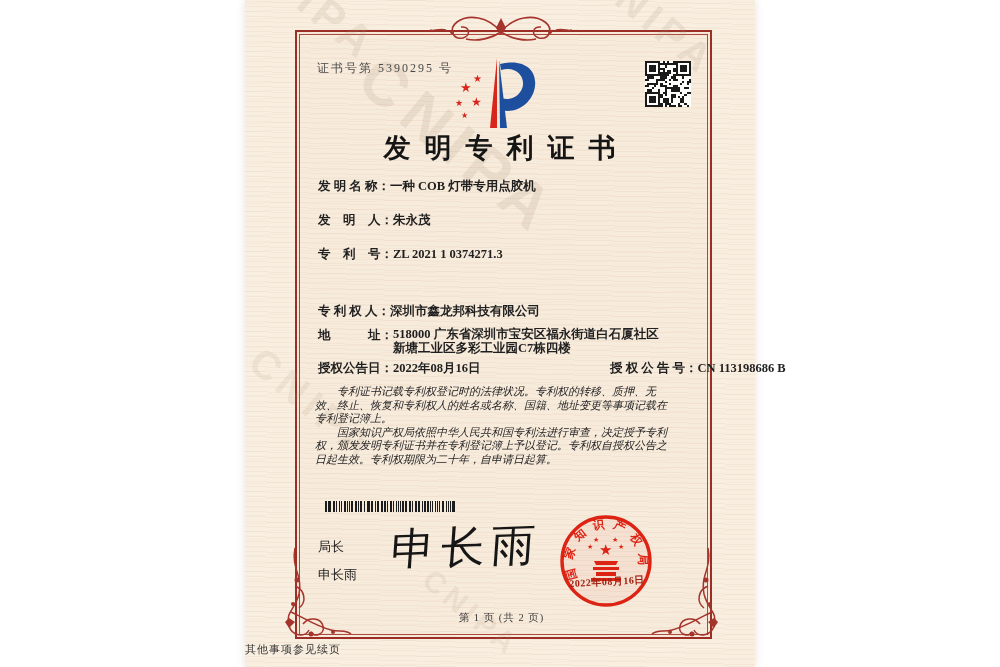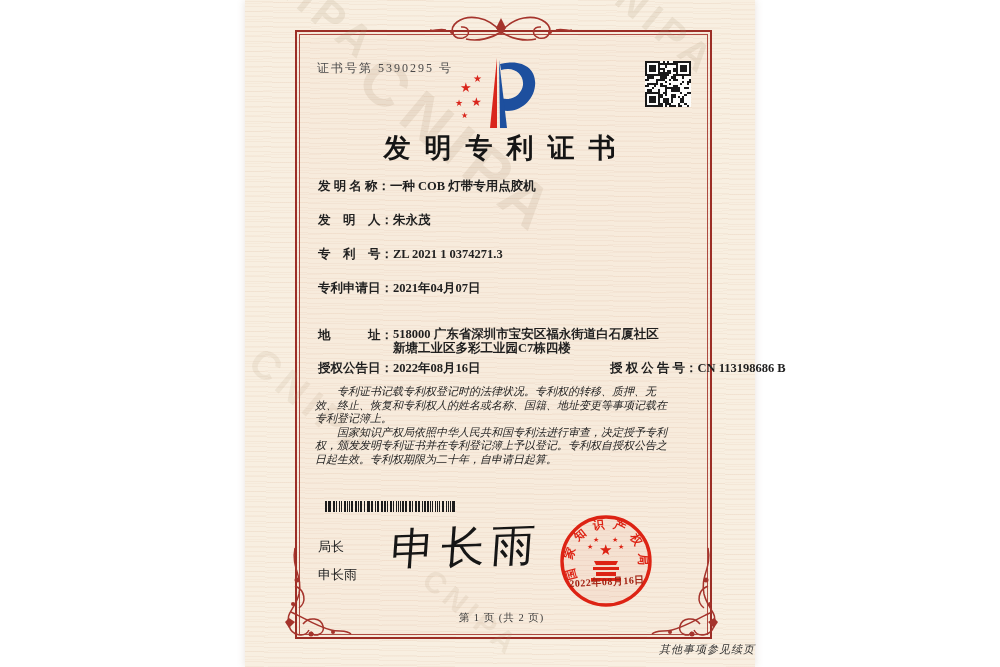--- a/index.html
+++ b/index.html
@@ -64,22 +64,22 @@
     transform:rotate(-2deg) skewX(-6deg);letter-spacing:6px;white-space:nowrap;
   }
   .seal{position:absolute;left:313px;top:513px;width:96px;height:96px;z-index:5;}
   .seal-date{
     position:absolute;left:310px;top:575px;width:104px;text-align:center;z-index:6;
     font-size:10px;font-weight:bold;color:#a32112;letter-spacing:0.5px;transform:rotate(-3deg);
     white-space:nowrap;
   }
   .page-info{position:absolute;left:50px;top:611px;width:413px;text-align:center;
     font-size:10.5px;color:#3a3a3a;letter-spacing:1px;z-index:4;}
-  .footer-note{position:absolute;left:0;top:642px;width:510px;text-align:right;
-    font-size:11px;color:#333;font-style:italic;letter-spacing:1px;z-index:4;}
+  .footer-note{position:absolute;left:0;top:642px;width:510px;text-align:left;
+    font-size:11px;color:#333;letter-spacing:1px;z-index:4;}
   .flourish{position:absolute;left:181px;top:8px;width:150px;height:44px;z-index:4;}
   .corner{position:absolute;width:72px;height:100px;z-index:4;}
   .corner.bl{left:36px;top:546px;}
   .corner.br{left:405px;top:546px;transform:scaleX(-1);}
 </style>
 </head>
 <body>
 
 <div class="page">
 
@@ -388,22 +388,22 @@
 
   <div class="row" style="top:178px">
     <span class="lab">发 明 名 称：</span><span class="val">一种 COB 灯带专用点胶机</span>
   </div>
   <div class="row" style="top:212px">
     <span class="lab">发　明　人：</span><span class="val">朱永茂</span>
   </div>
   <div class="row" style="top:246px">
     <span class="lab">专　利　号：</span><span class="val">ZL 2021 1 0374271.3</span>
   </div>
-  <div class="row" style="top:280px">
-    <span class="lab">专利申请日：</span><span class="val">2021年04月07日</span>
+  <div class="row" style="top:303px">
+    <span class="lab">专 利 权 人：</span><span class="val">深圳市鑫龙邦科技有限公司</span>
   </div>
   <div class="row addr" style="top:327px">
     <span class="lab">地　　　址：</span><span class="val">518000 广东省深圳市宝安区福永街道白石厦社区新塘工业区多彩工业园C7栋四楼</span>
   </div>
   <div class="row" style="top:360px">
     <span class="lab">授权公告日：</span><span class="val">2022年08月16日</span>
     <span class="grant2">
       <span class="lab">授 权 公 告 号：</span><span class="val">CN 113198686 B</span>
     </span>
   </div>

